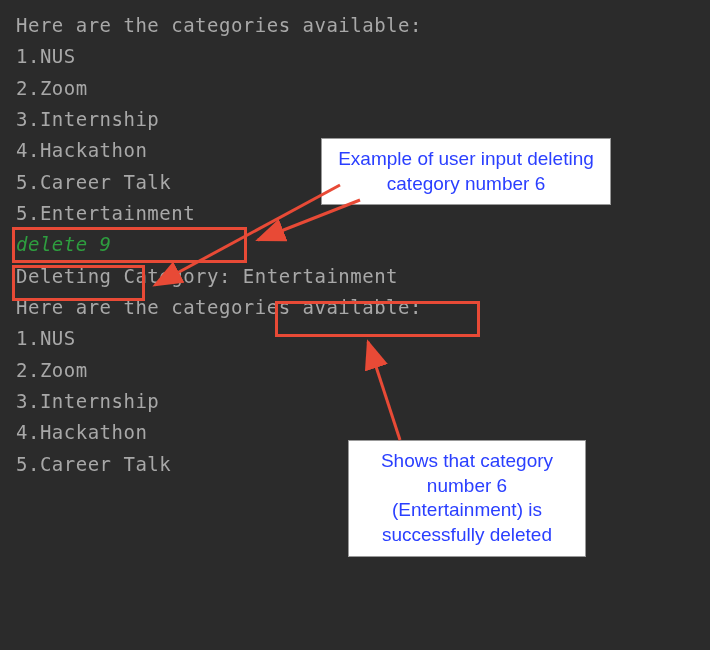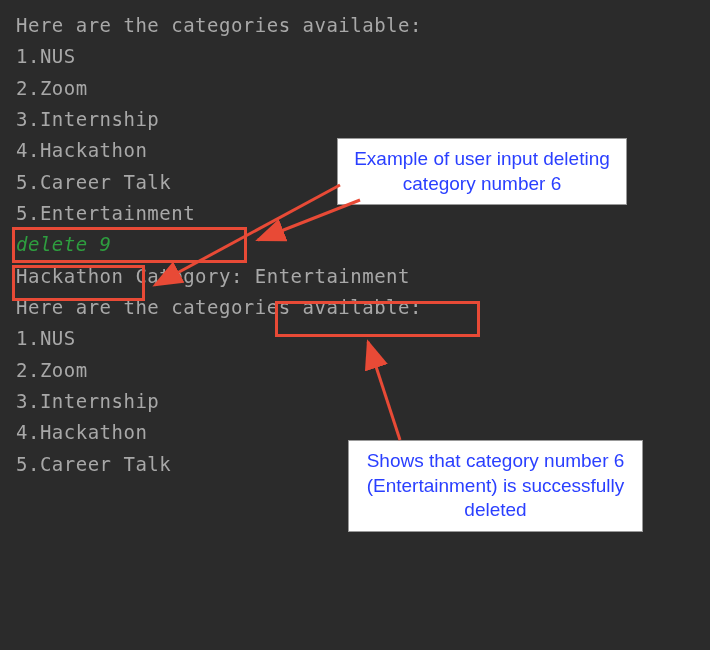--- a/index.html
+++ b/index.html
@@ -48,37 +48,37 @@
 
 <div class="terminal">
   <div class="line">Here are the categories available:</div>
   <div class="line">1.NUS</div>
   <div class="line">2.Zoom</div>
   <div class="line">3.Internship</div>
   <div class="line">4.Hackathon</div>
   <div class="line">5.Career Talk</div>
   <div class="line">5.Entertainment</div>
   <div class="line cmd">delete 9</div>
-  <div class="line"><span>Hackathon Category: </span><span>Entertainment</span></div>
+  <div class="line"><span>Deleting Category: </span><span>Entertainment</span></div>
   <div class="line">Here are the categories available:</div>
   <div class="line">1.NUS</div>
   <div class="line">2.Zoom</div>
   <div class="line">3.Internship</div>
   <div class="line">4.Hackathon</div>
   <div class="line">5.Career Talk</div>
 </div>
 
 <div class="box" style="left:12px; top:227px; width:235px; height:36px;"></div>
 <div class="box" style="left:12px; top:265px; width:133px; height:36px;"></div>
 <div class="box" style="left:275px; top:301px; width:205px; height:36px;"></div>
 
-<div class="callout" style="left:337px; top:138px; width:290px;">
+<div class="callout" style="left:321px; top:138px; width:290px;">
   <span>Example of user input deleting category number 6</span>
 </div>
-<div class="callout" style="left:348px; top:440px; width:295px;">
+<div class="callout" style="left:348px; top:440px; width:238px;">
   <span>Shows that category number 6 (Entertainment) is successfully deleted</span>
 </div>
 
 <svg class="arrows">
   <defs>
     <marker id="arrowhead" markerWidth="10" markerHeight="8" refX="9" refY="4" orient="auto">
       <polygon points="0 0, 10 4, 0 8" fill="#e84a36"></polygon>
     </marker>
   </defs>
 

